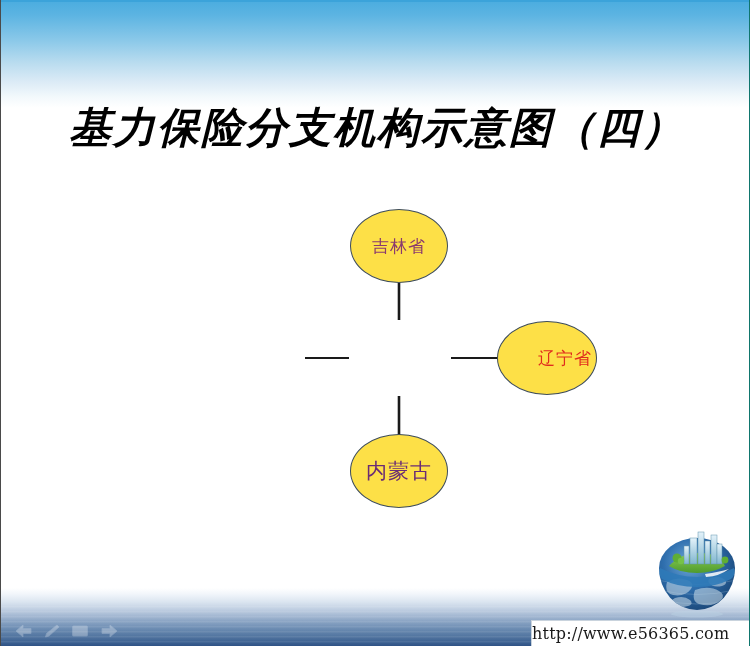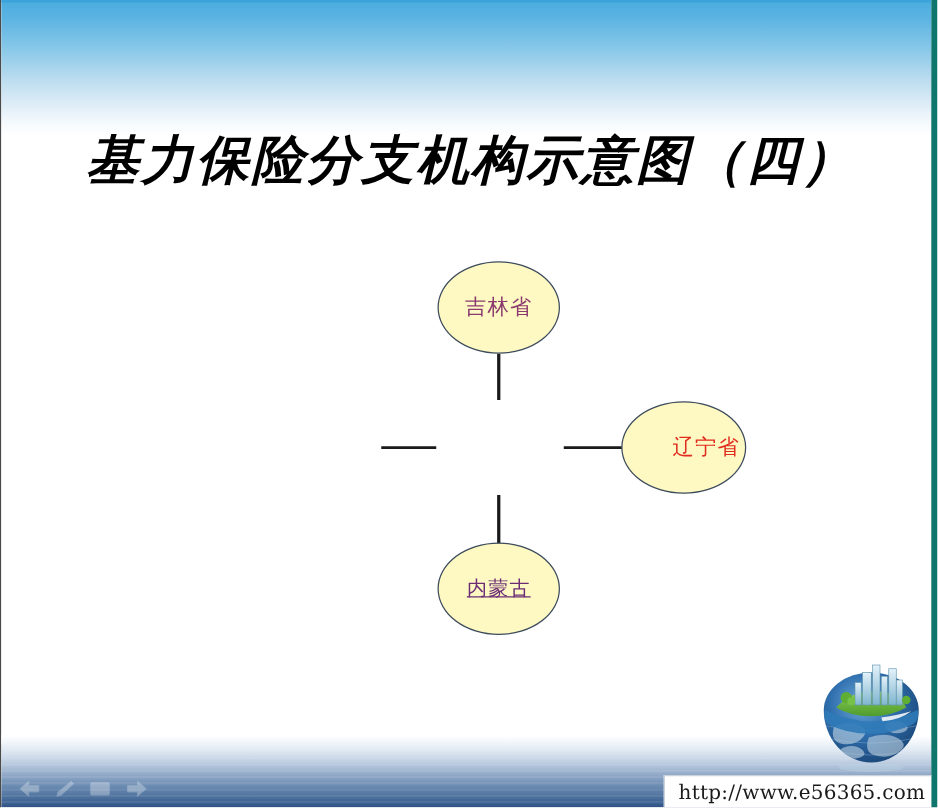--- a/index.html
+++ b/index.html
@@ -11,21 +11,21 @@
     font-family: "DejaVu Sans", "Liberation Sans", sans-serif;
   }
 
   #slide {
     position: relative;
     width: 750px;
     height: 646px;
     overflow: hidden;
     background: #ffffff;
     border-left: 1px solid #4a4a4a;
-    border-right: 5px solid #0f766e;
+    border-right: 1px solid #0f766e;
     box-sizing: border-box;
   }
 
   
   .sky-band {
     position: absolute;
     left: 0; top: 0;
     width: 100%;
     height: 108px;
     background: linear-gradient(to bottom,
@@ -122,41 +122,41 @@
     left: 0; top: 0;
     width: 750px;
     height: 646px;
   }
 
   .node {
     position: absolute;
     box-sizing: border-box;
     border: 1.4px solid #3d4c5c;
     border-radius: 50%;
-    background: #fef9c3;
+    background: #fde047;
     display: flex;
     align-items: center;
     justify-content: center;
     text-align: center;
   }
   .node-label {
     font-family: "DejaVu Serif", "Liberation Serif", serif;
     font-weight: normal;
     line-height: 1;
     white-space: nowrap;
   }
 
   .node-center { width: 104px; height: 80px; left: 346px; top: 318px; }
   .node-center .node-label { font-size: 25px; color: #101010; letter-spacing: 1px; }
 
   .node-top { width: 98px; height: 74px; left: 349px; top: 209px; }
   .node-top .node-label { font-size: 17px; color: #8a3a6e; letter-spacing: 1px; }
 
   .node-bottom { width: 98px; height: 74px; left: 349px; top: 434px; }
-  .node-bottom .node-label { font-size: 16px; color: #6a2c75; letter-spacing: 1px; text-decoration: underline; }
+  .node-bottom .node-label { font-size: 21px; color: #6a2c75; letter-spacing: 1px; }
 
   .node-left { width: 108px; height: 74px; left: 196px; top: 321px; }
   .node-left .node-label { font-size: 17px; color: #e02b1e; letter-spacing: 1px; }
 
   .node-right { width: 100px; height: 74px; left: 496px; top: 321px; }
   .node-right .node-label { font-size: 17px; color: #e02b1e; letter-spacing: 1px; margin-left: 36px; }
 
   
   .globe-logo {
     position: absolute;
@@ -171,21 +171,21 @@
     position: absolute;
     left: 530px;
     top: 620px;
     width: 220px;
     height: 26px;
     background: #ffffff;
     border-top: 1px solid #c9d3dd;
     border-left: 1px solid #c9d3dd;
     display: flex;
     align-items: center;
-    justify-content: center;
+    justify-content: flex-start;
     box-sizing: border-box;
   }
   .watermark-text {
     font-family: "DejaVu Serif", "Liberation Serif", serif;
     font-size: 16px;
     color: #1a1a1a;
     letter-spacing: 0.2px;
     white-space: nowrap;
   }
 </style>

